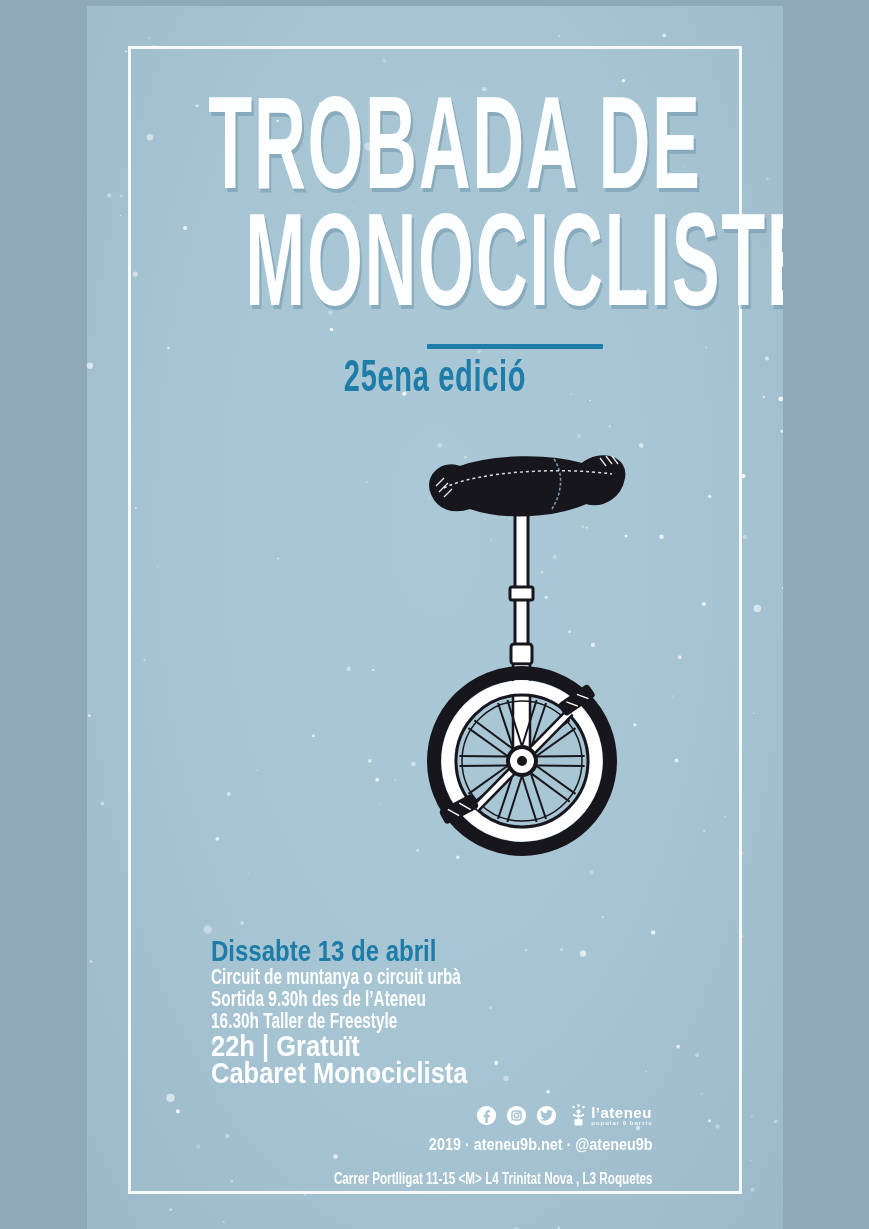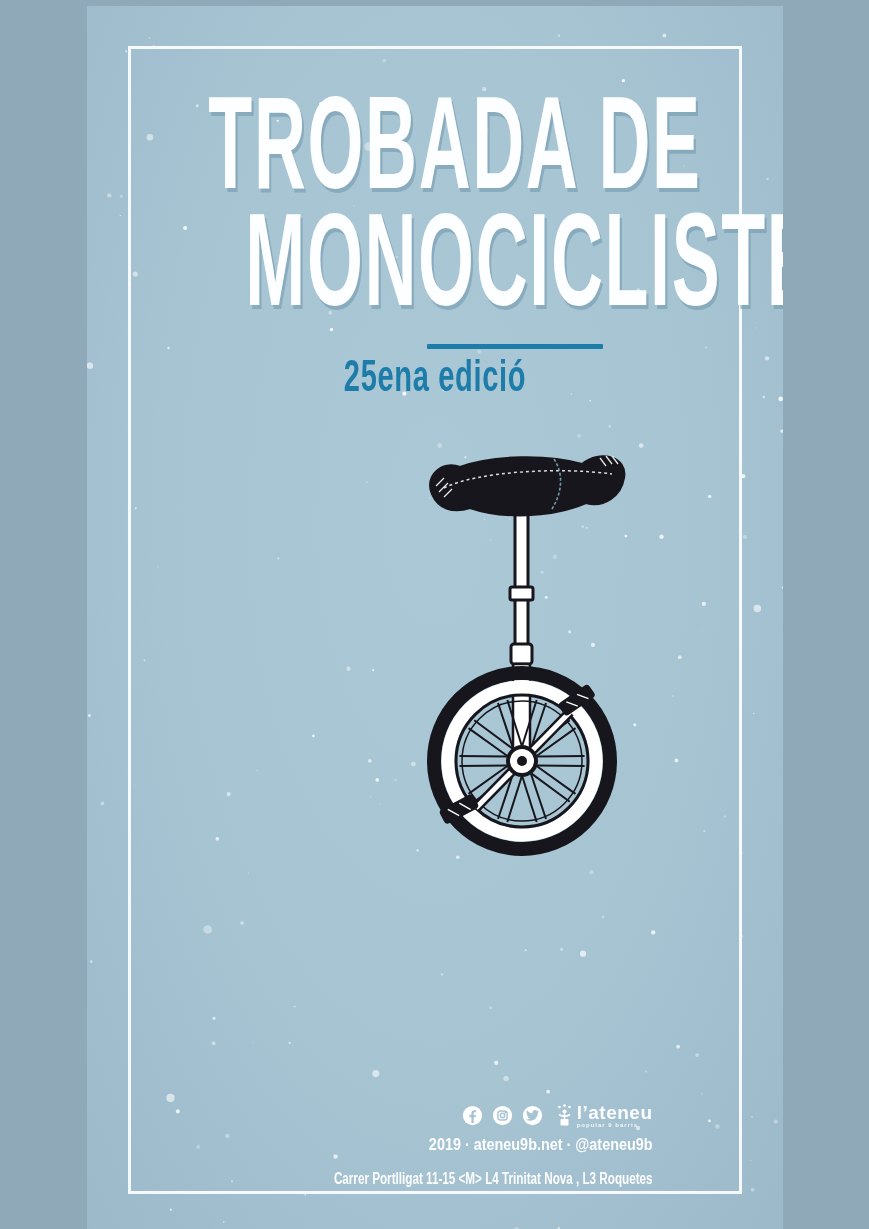--- a/index.html
+++ b/index.html
@@ -70,21 +70,21 @@
   .mt6{margin-top:6px;} .mt5{margin-top:5px;}
   
   .footer{
     position:absolute;right:130px;top:1096px;text-align:right;
     color:var(--white);font-weight:bold;
   }
   .icons{display:flex;justify-content:flex-end;align-items:center;gap:9px;height:26px;}
   .icon-circle{width:21px;height:21px;display:block;}
   .ateneu-logo{display:flex;align-items:center;gap:4px;margin-left:4px;}
   .ateneu-text{display:flex;flex-direction:column;align-items:flex-start;line-height:1;}
-  .ateneu-name{font-size:19px;letter-spacing:.5px;}
+  .ateneu-name{font-size:15px;letter-spacing:.5px;}
   .ateneu-sub{font-size:6px;letter-spacing:1px;opacity:.9;}
   .credits{
     font-size:16px;line-height:18px;margin-top:8px;white-space:nowrap;
     transform:scaleX(.9);transform-origin:right top;
   }
   .address{
     font-size:16px;line-height:18px;margin-top:3px;white-space:nowrap;
     transform:scaleX(.73);transform-origin:right top;
   }
 </style>
@@ -379,20 +379,28 @@
         <line x1="34" y1="40" x2="42" y2="32"></line>
           <line x1="37" y1="46" x2="46" y2="37"></line>
           <line x1="42" y1="51" x2="50" y2="43"></line>
         <line x1="198" y1="12" x2="204" y2="20"></line>
           <line x1="204" y1="10" x2="210" y2="18"></line>
           <line x1="210" y1="10" x2="216" y2="18"></line>
       </g>
     </g>
   </svg>
 
+  <div class="col col-left">
+    <p class="heading">Dissabte 13 de abril</p>
+    <p class="detail mt8">Circuit de muntanya o circuit urbà</p>
+    <p class="detail">Sortida 9.30h des de l’Ateneu</p>
+    <p class="detail mt12">16.30h Taller de Freestyle</p>
+    <p class="highlight mt16">22h | Gratuït</p>
+    <p class="highlight">Cabaret Monociclista</p>
+  </div>
 
 
   <div class="footer">
     <div class="icons">
       <svg class="icon-circle" viewBox="0 0 24 24" xmlns="http://www.w3.org/2000/svg">
         <circle cx="12" cy="12" r="11" fill="#ffffff"></circle>
         <path fill="#a7c4d3" d="M13.4,20.5v-6.6h2.2l0.33-2.6h-2.53v-1.66c0-0.75,0.21-1.26,1.28-1.26h1.37V6.04 c-0.24-0.03-1.05-0.1-2-0.1c-1.98,0-3.33,1.2-3.33,3.42v1.9H8.5v2.6h2.24v6.6H13.4z"></path>
       </svg>
       <svg class="icon-circle" viewBox="0 0 24 24" xmlns="http://www.w3.org/2000/svg">
         <circle cx="12" cy="12" r="11" fill="#ffffff"></circle>

